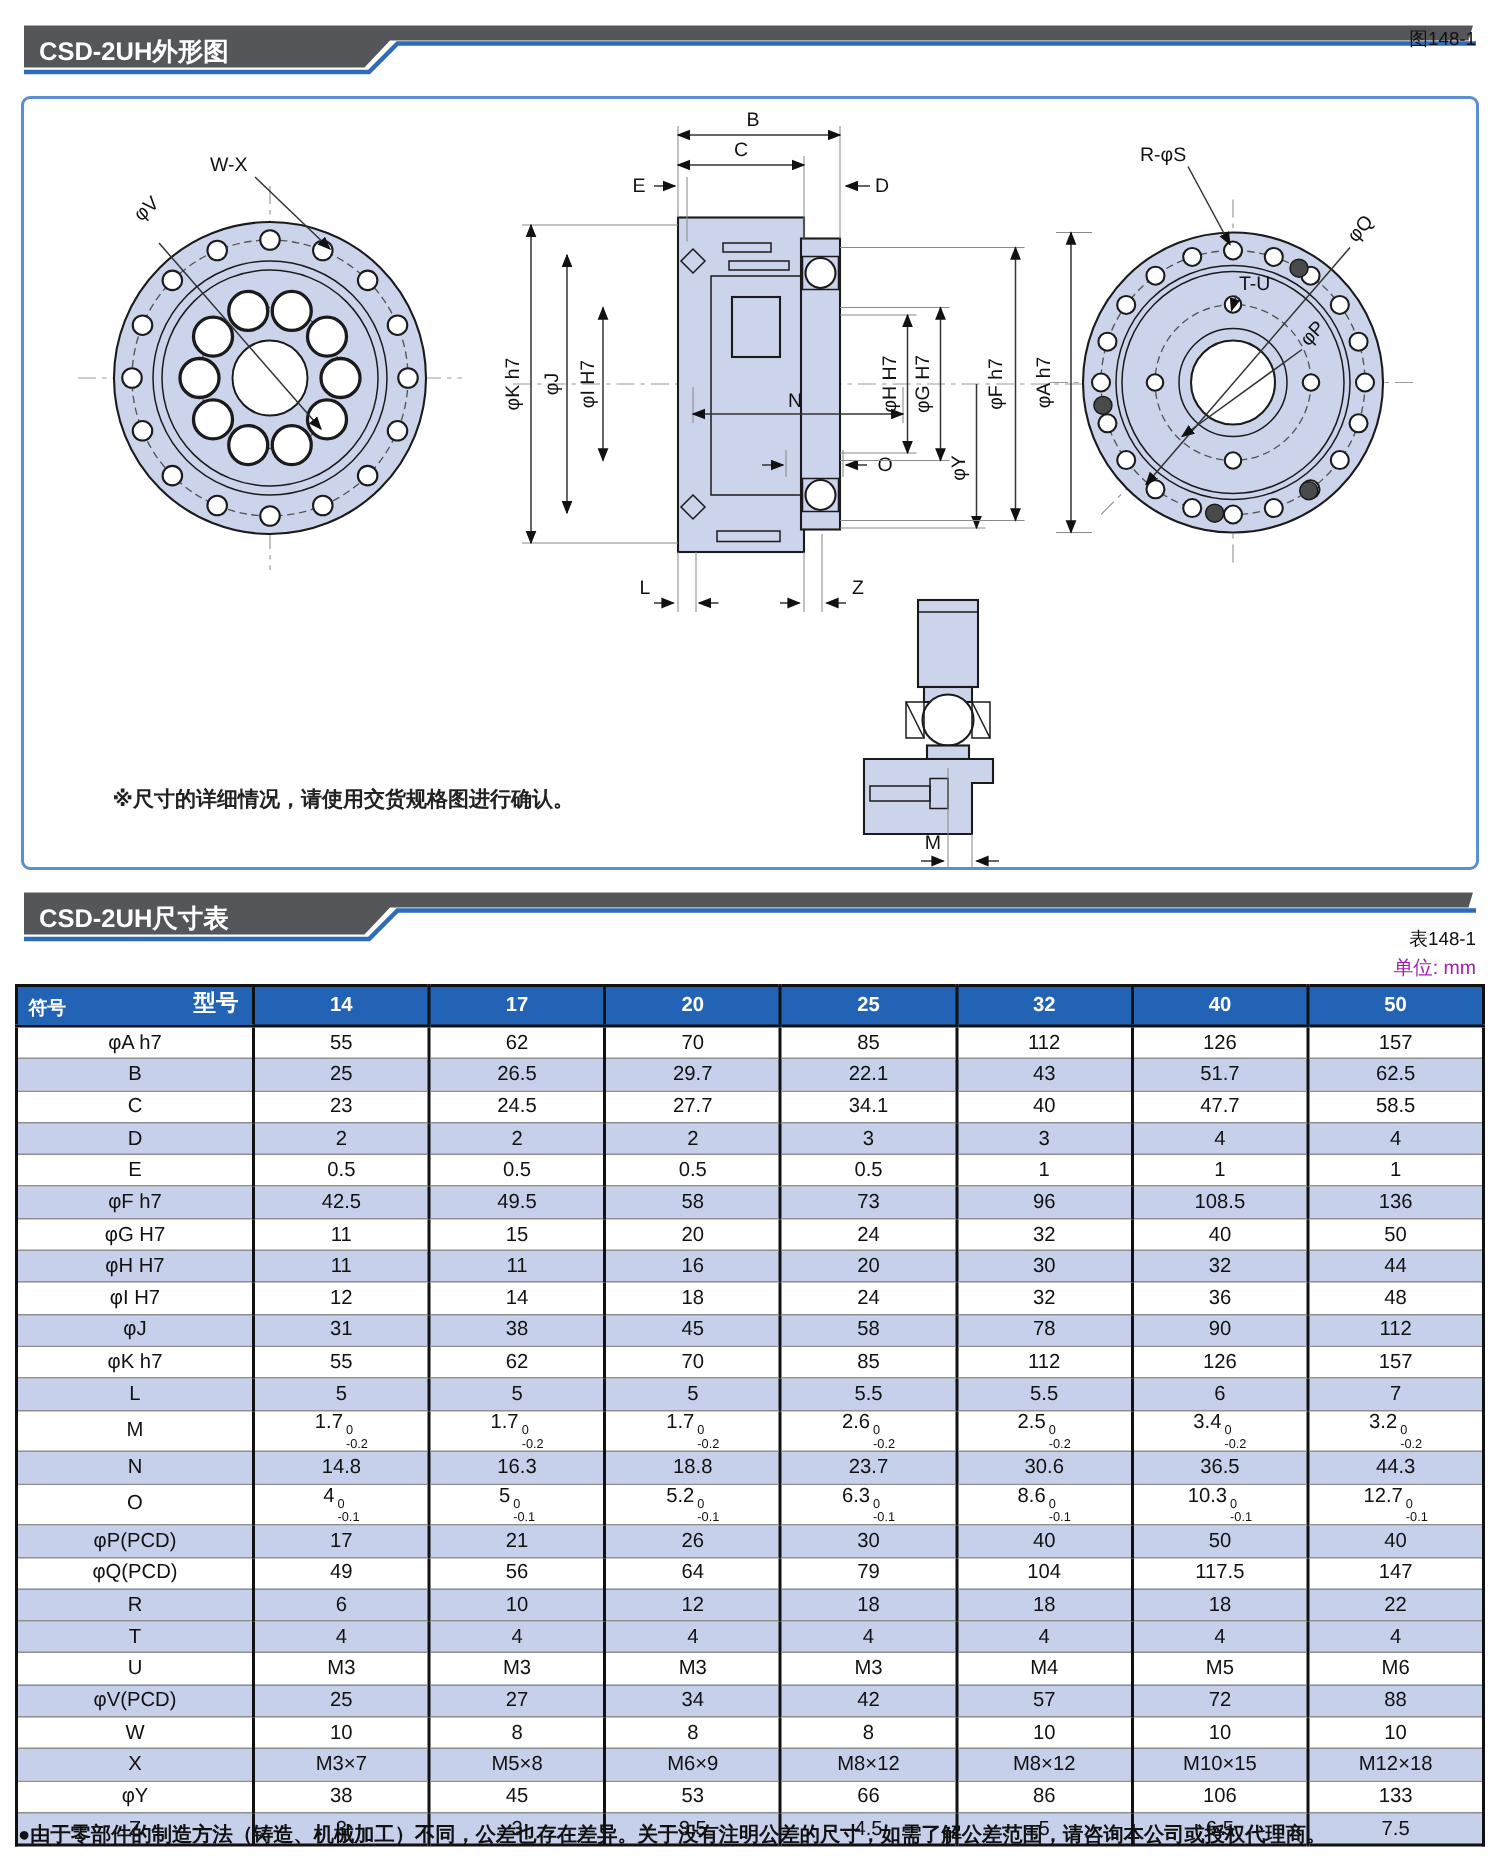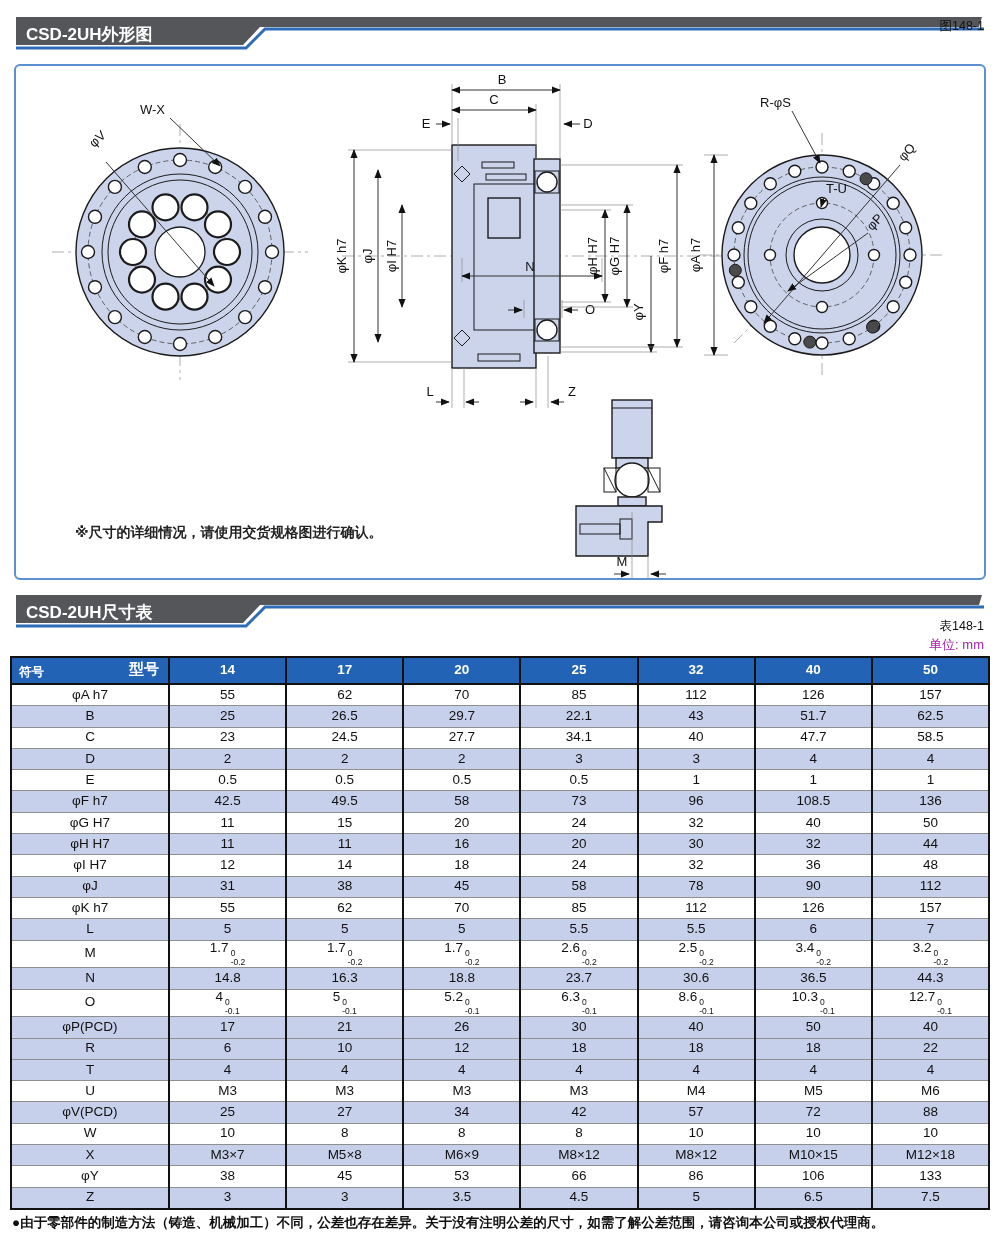--- a/index.html
+++ b/index.html
@@ -496,20 +496,30 @@
         <tr class="alt">
           <td>φP(PCD)</td>
           <td>17</td>
           <td>21</td>
           <td>26</td>
           <td>30</td>
           <td>40</td>
           <td>50</td>
           <td>40</td>
         </tr>
+        <tr>
+          <td>φQ(PCD)</td>
+          <td>49</td>
+          <td>56</td>
+          <td>64</td>
+          <td>79</td>
+          <td>104</td>
+          <td>117.5</td>
+          <td>147</td>
+        </tr>
         <tr class="alt">
           <td>R</td>
           <td>6</td>
           <td>10</td>
           <td>12</td>
           <td>18</td>
           <td>18</td>
           <td>18</td>
           <td>22</td>
         </tr>

